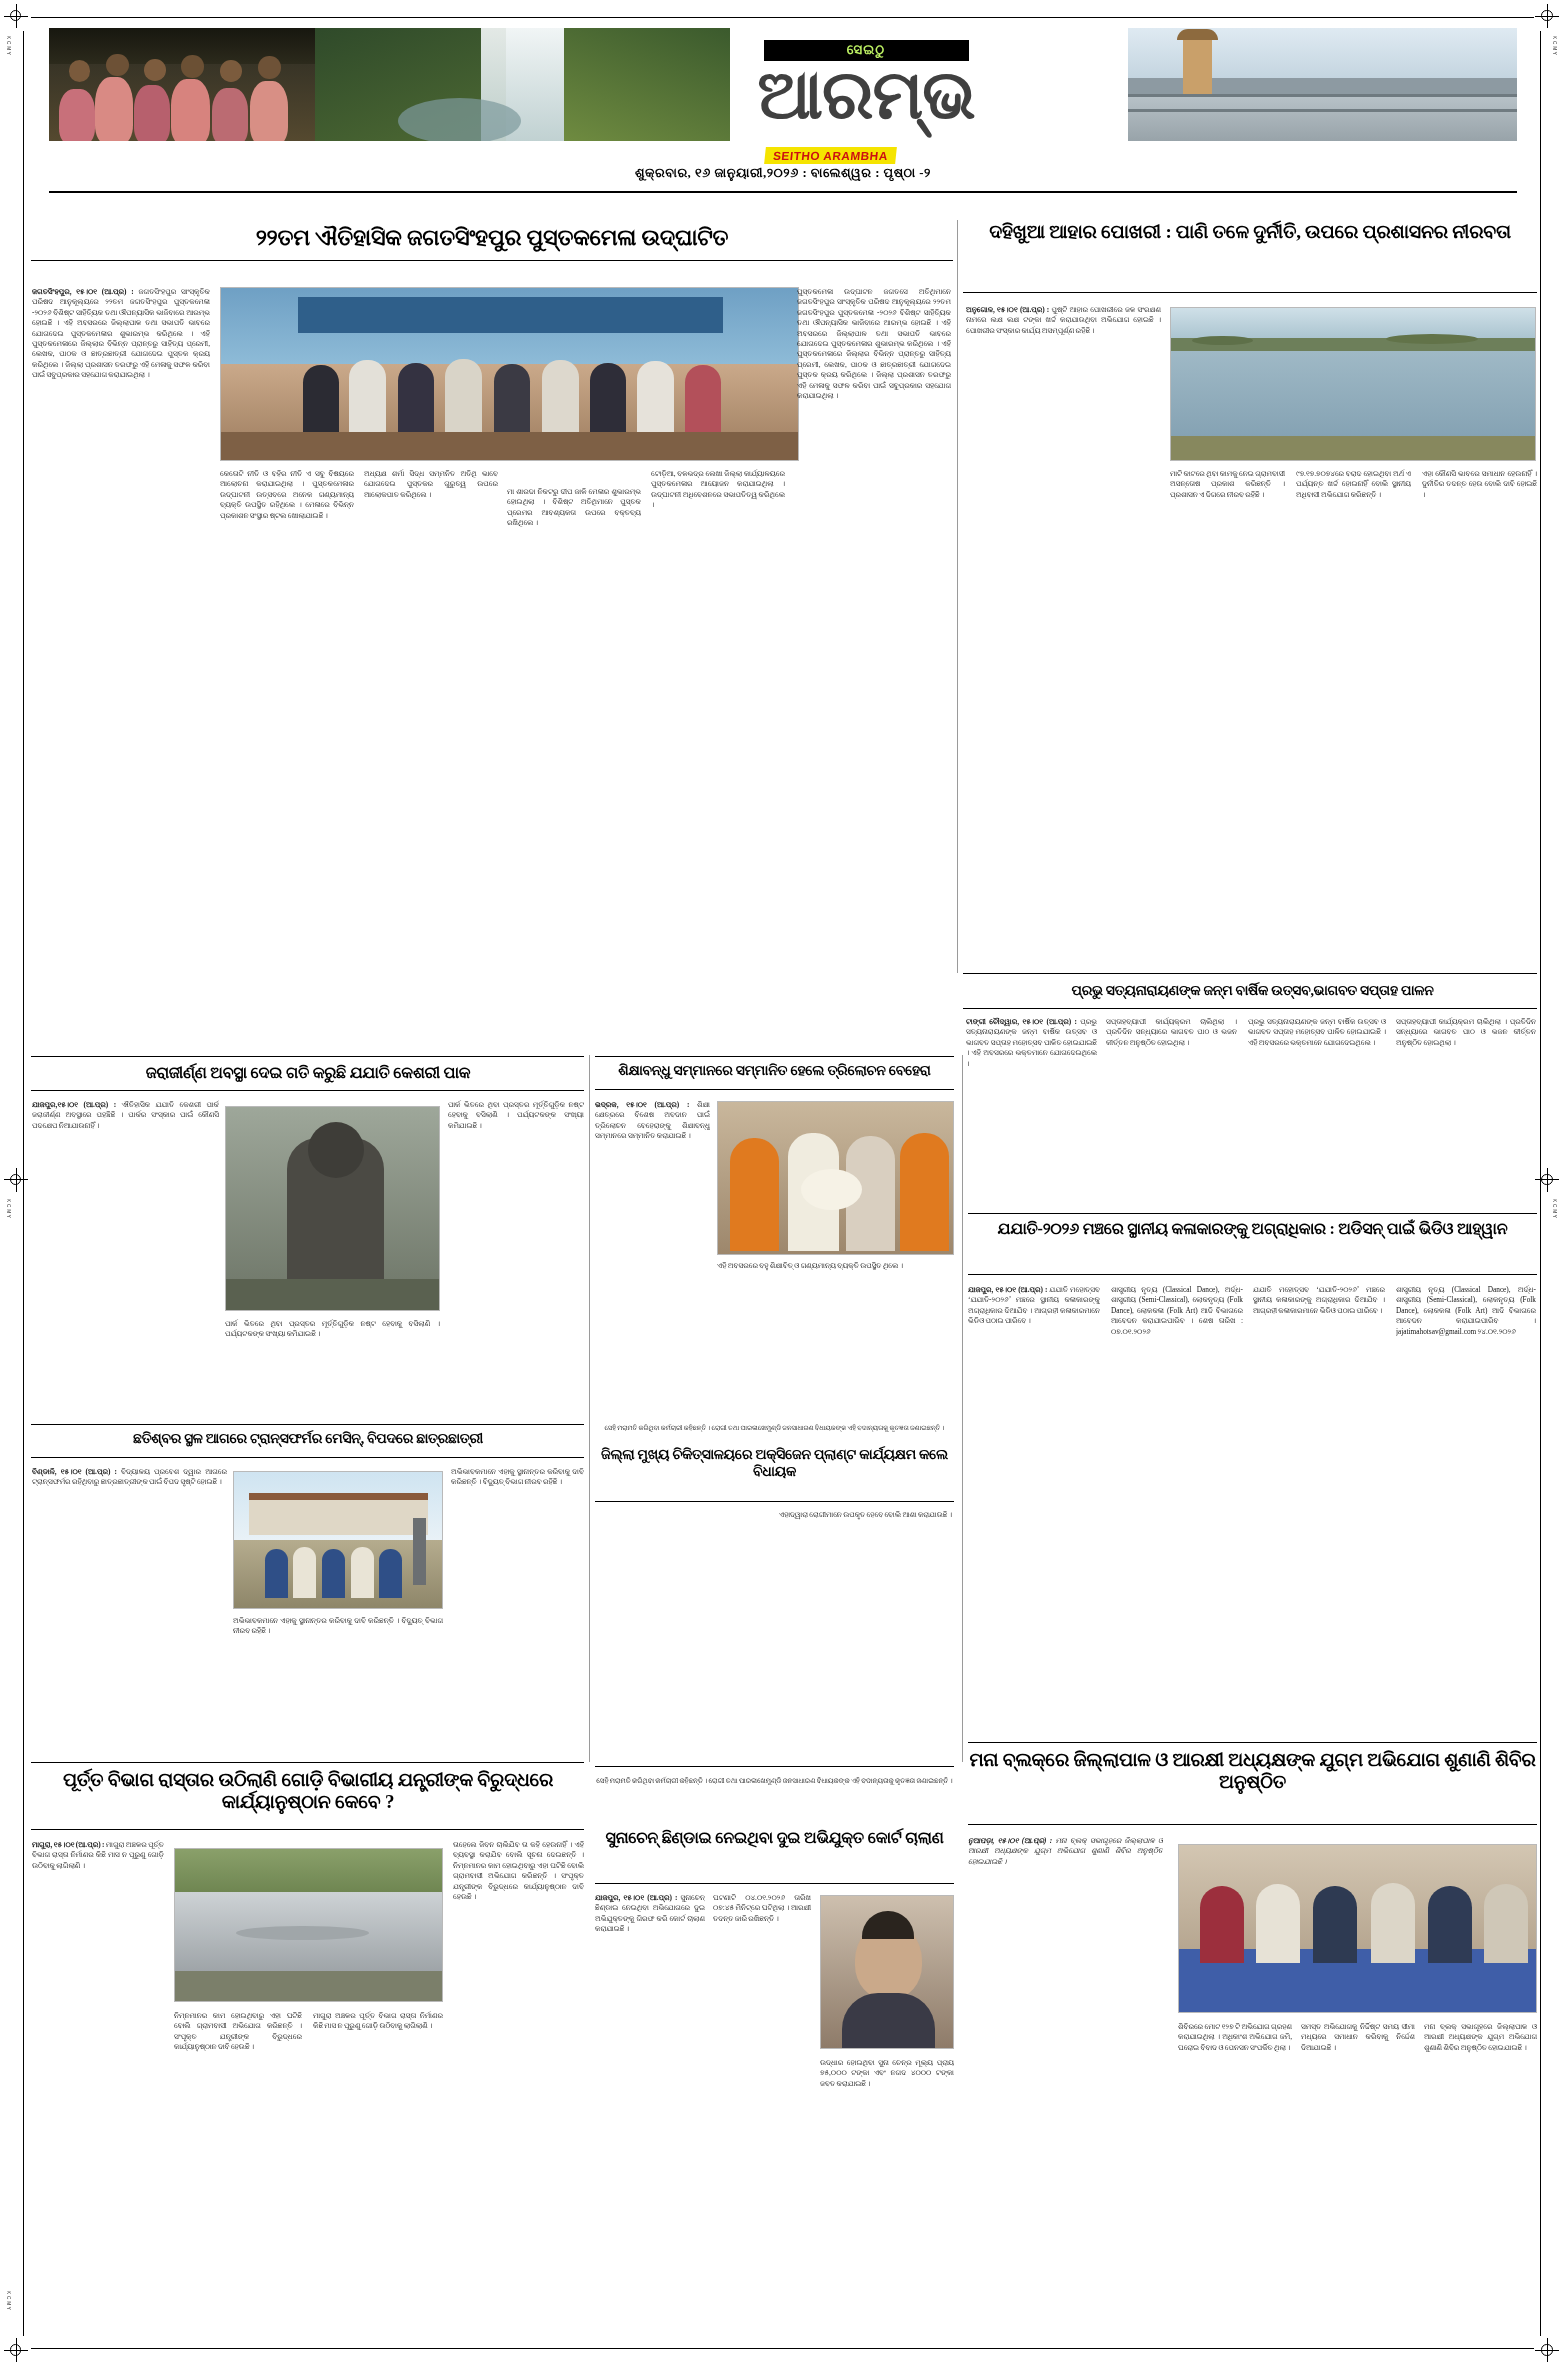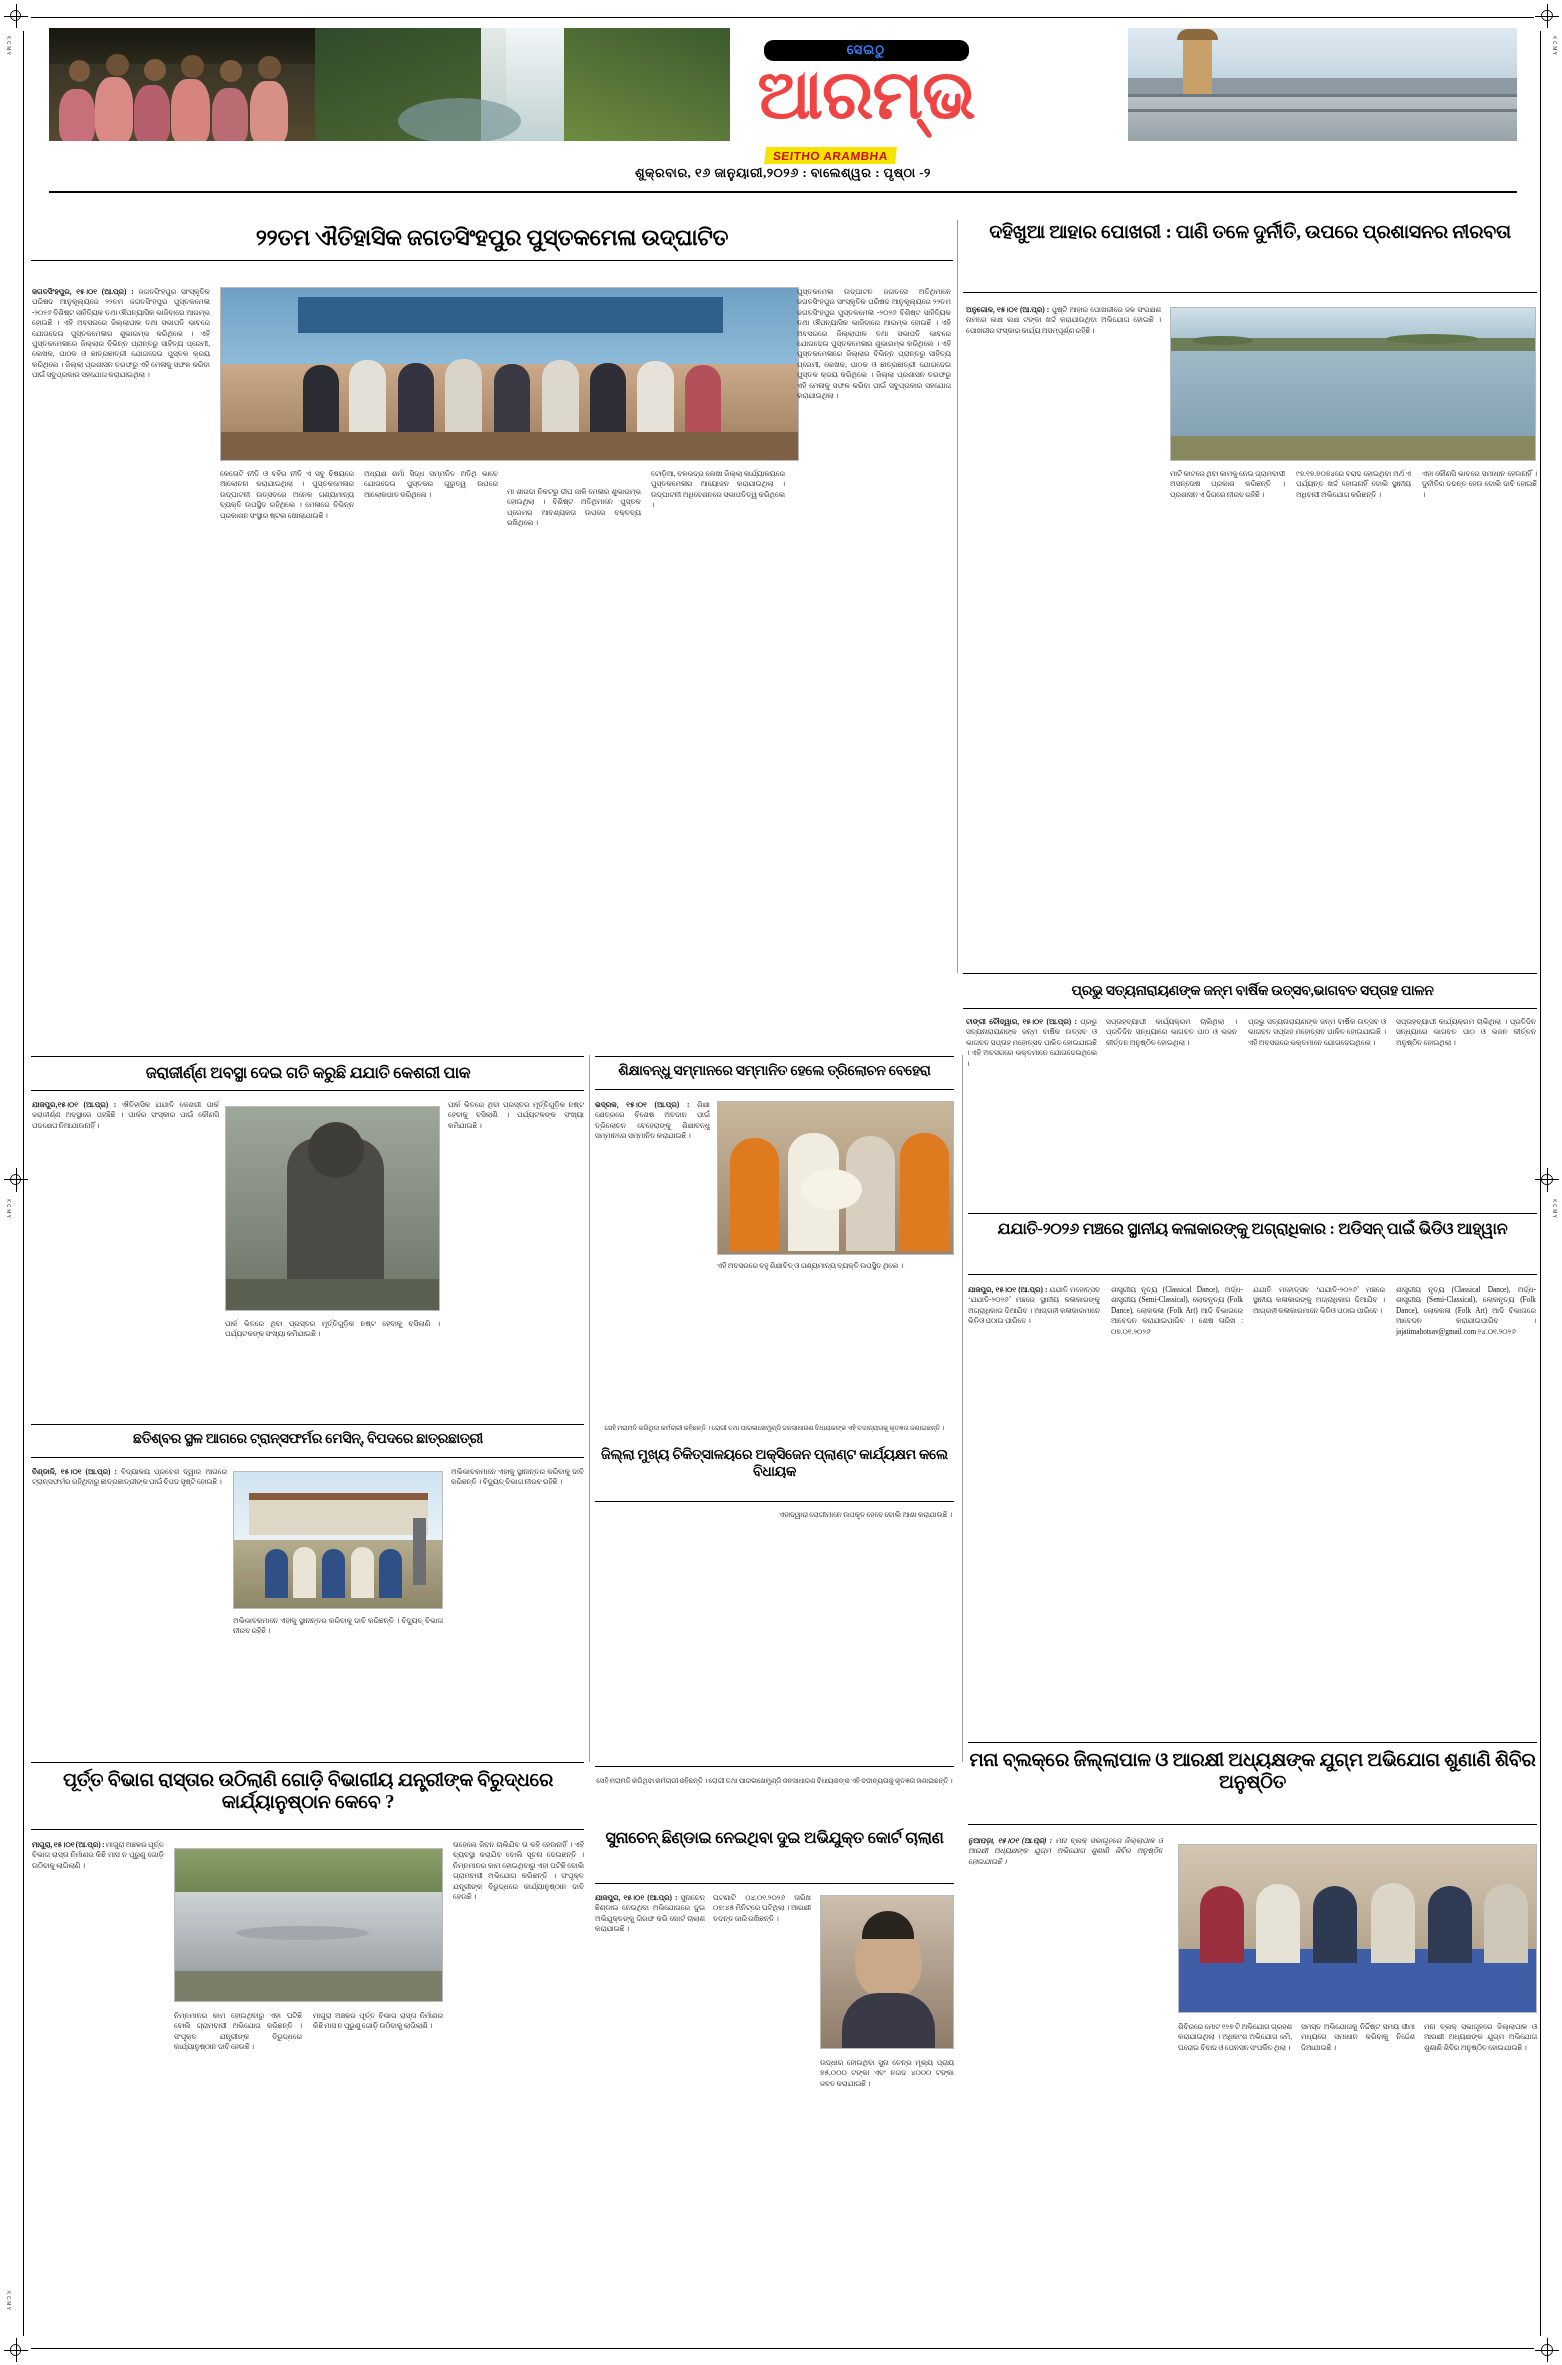--- a/index.html
+++ b/index.html
@@ -16,24 +16,24 @@
   .edgelbl{position:absolute;font-size:4.6px;letter-spacing:0.3px;color:#222;font-family:"Liberation Sans",sans-serif;}
 
   
   .masthead{position:absolute;left:49px;top:28px;width:1468px;height:133px;}
   .mh-strip{position:absolute;top:0;height:113px;overflow:hidden;}
   .mh-left{left:0;width:681px;display:flex;}
   .mh-right{right:0;width:389px;display:flex;}
   .photoband{height:113px;flex:1 1 auto;position:relative;overflow:hidden;}
 
   .mh-center{position:absolute;left:689px;top:-7.2px;width:256px;height:149px;text-align:center;}
-  .mh-seitho{background:#000;color:#3b82f6;font-family:"Liberation Sans",sans-serif;font-weight:bold;
-     font-size:13.3px;line-height:15.4px;padding:2px 0 3.1px;letter-spacing:1px;width:205px;margin:19.5px auto 0;border-radius:9px;}
+  .mh-seitho{background:#000;color:#bef264;font-family:"Liberation Sans",sans-serif;font-weight:bold;
+     font-size:13.3px;line-height:15.4px;padding:2px 0 3.1px;letter-spacing:1px;width:205px;margin:19.5px auto 0;}
   .mh-title{font-family:"Liberation Sans",sans-serif;font-weight:bold;font-size:68px;line-height:72px;
-     letter-spacing:-1px;margin-top:-3.1px;color:#ef4444;}
+     letter-spacing:-1px;margin-top:-3.1px;color:#404040;}
   .mh-eng{position:absolute;left:27px;top:126px;background:#f5e400;color:#cc1111;font-family:"Liberation Sans",sans-serif;
      font-weight:bold;font-size:11.8px;letter-spacing:0.5px;padding:1.5px 8.2px;transform:skewX(-6deg);}
 
   .dateline{position:absolute;left:49px;top:166px;width:1468px;text-align:center;
      font-size:12.8px;letter-spacing:0.5px;font-weight:bold;}
   .rule-thick{position:absolute;left:49px;width:1468px;height:2px;background:#000;}
 
   
   .col{position:absolute;font-size:7.3px;line-height:10.4px;text-align:justify;
        word-spacing:-0.5px;color:#111;overflow:hidden;}

